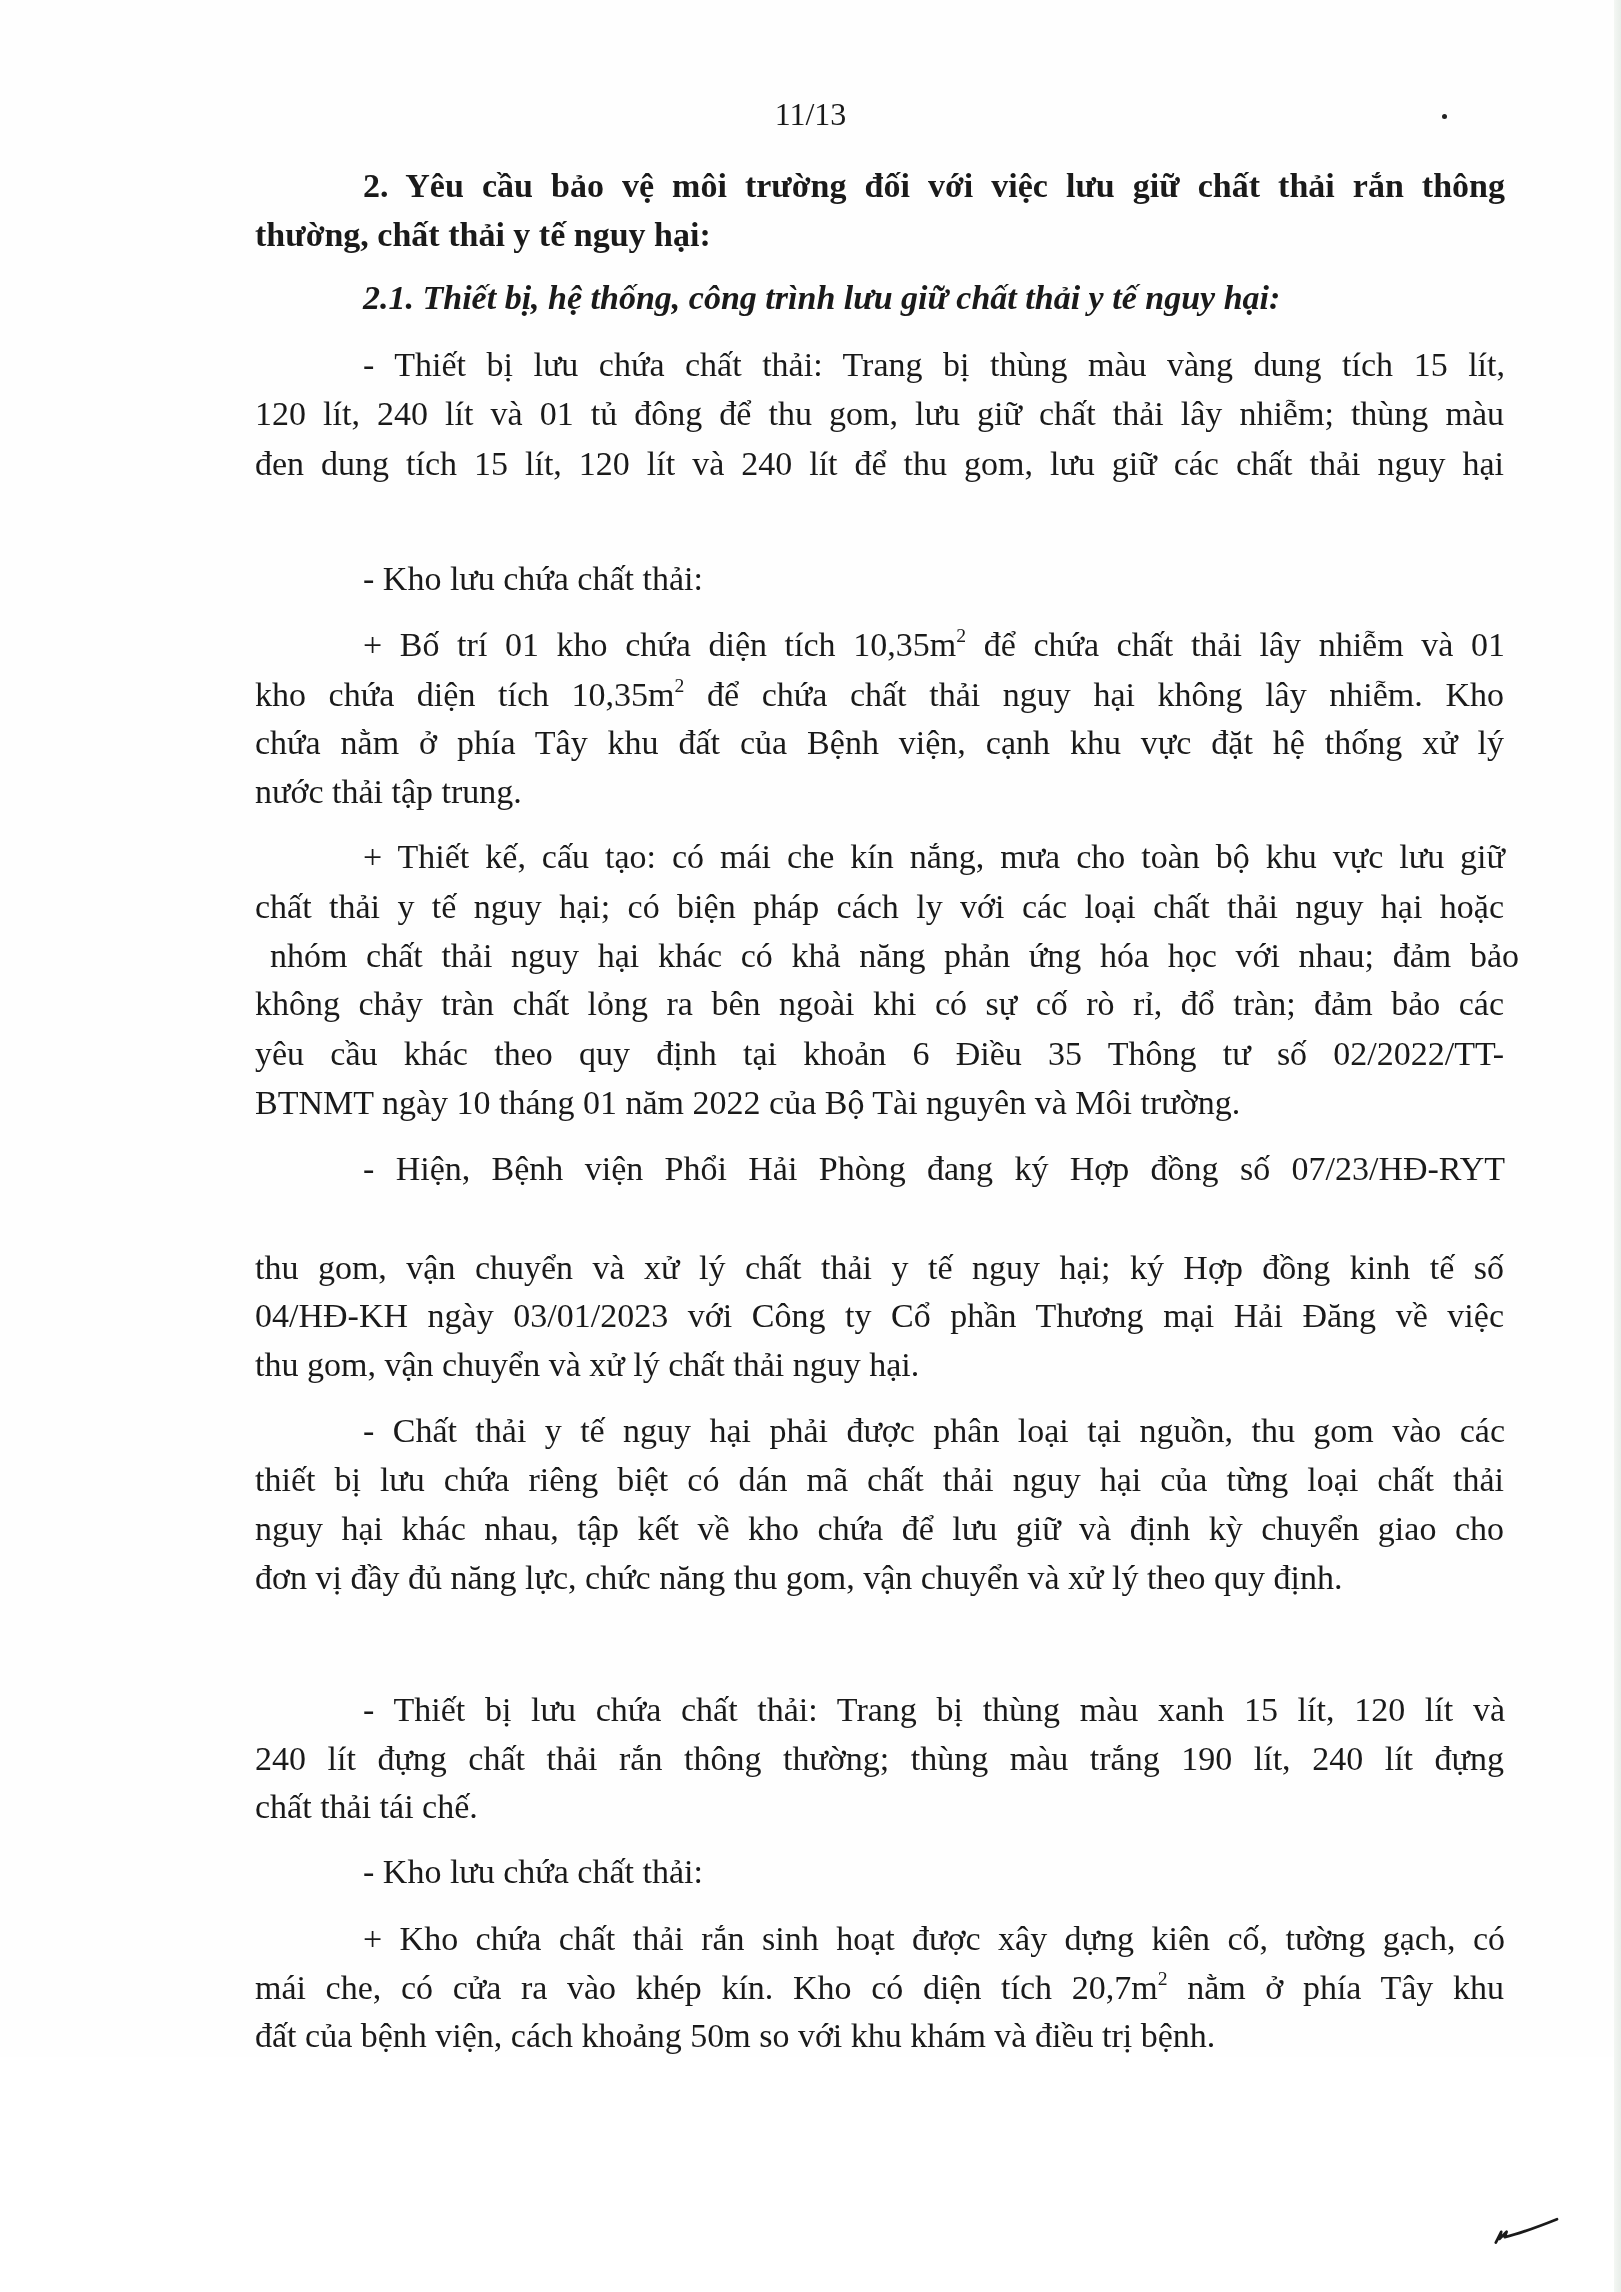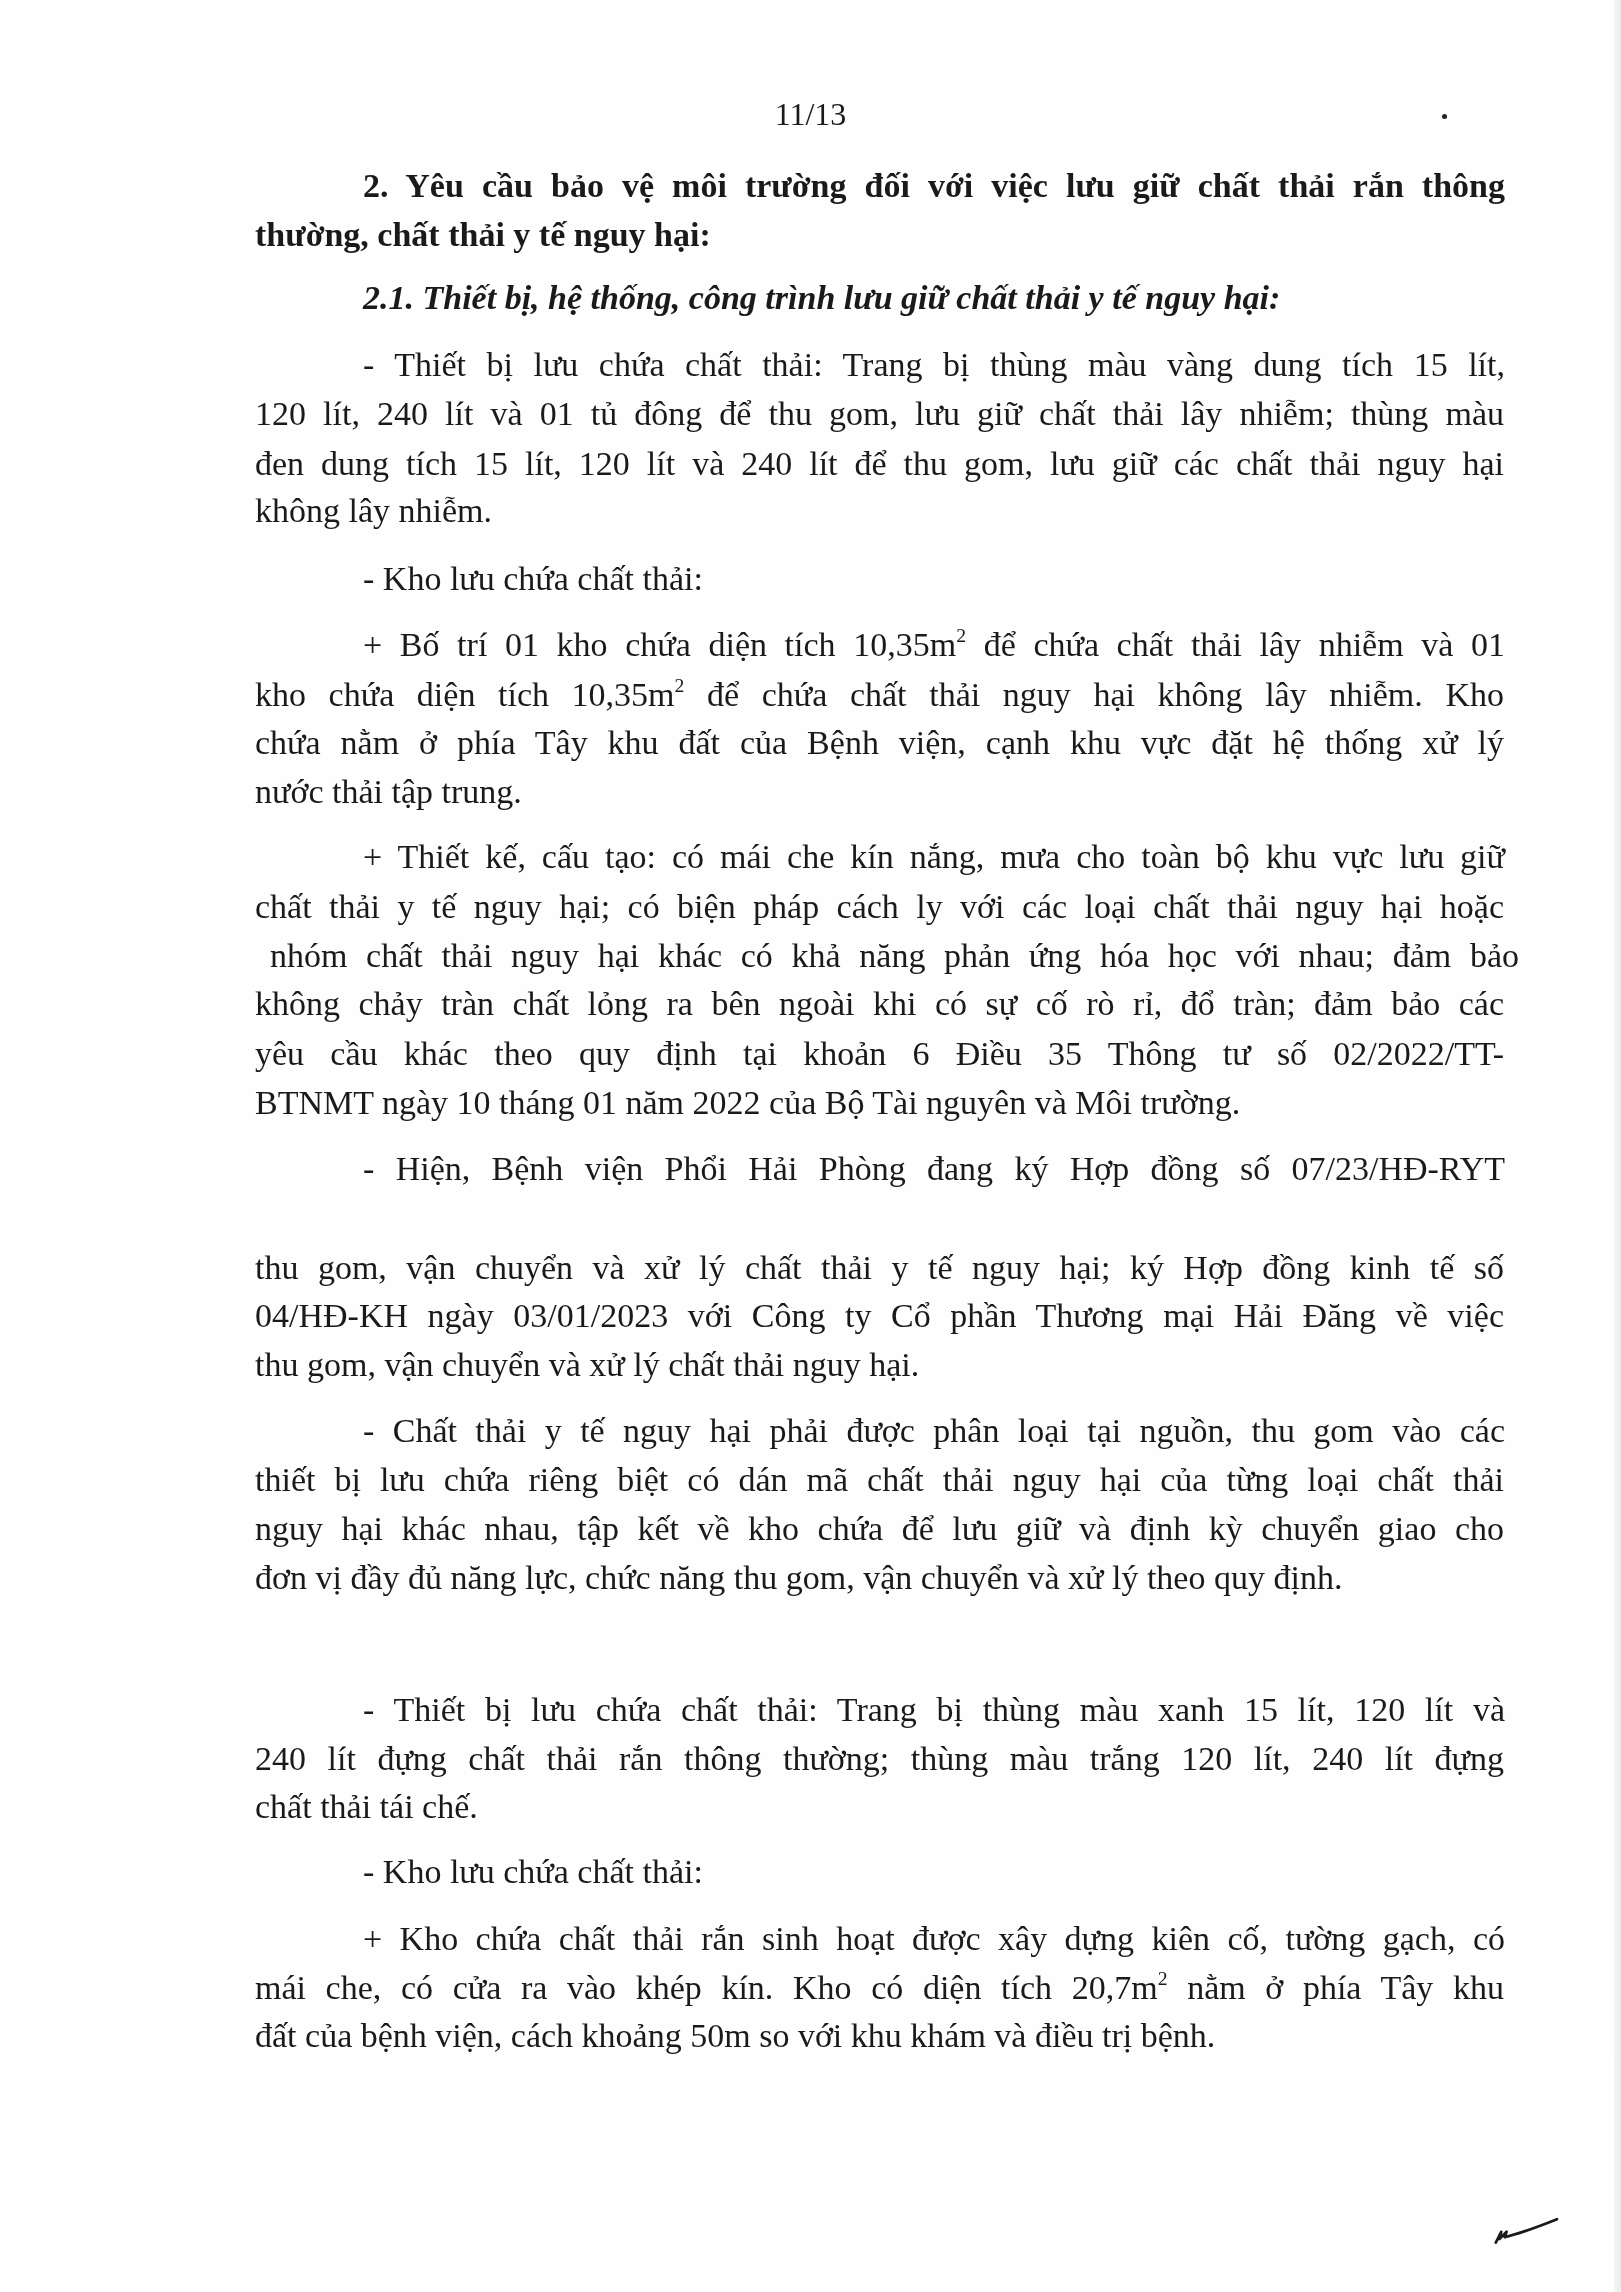--- a/index.html
+++ b/index.html
@@ -86,21 +86,20 @@
   <span class="dot-mark" style="left:1442px;top:114px;"></span>
 
   <div class="line indent bold" style="top:164px;">2. Yêu cầu bảo vệ môi trường đối với việc lưu giữ chất thải rắn thông</div>
   <div class="line bold last" style="top:213px;">thường, chất thải y tế nguy hại:</div>
 
   <div class="line indent bolditalic last" style="top:276px;">2.1. Thiết bị, hệ thống, công trình lưu giữ chất thải y tế nguy hại:</div>
 
   <div class="line indent" style="top:343px;">- Thiết bị lưu chứa chất thải: Trang bị thùng màu vàng dung tích 15 lít,</div>
   <div class="line" style="top:392px;">120 lít, 240 lít và 01 tủ đông để thu gom, lưu giữ chất thải lây nhiễm; thùng màu</div>
   <div class="line" style="top:442px;">đen dung tích 15 lít, 120 lít và 240 lít để thu gom, lưu giữ các chất thải nguy hại</div>
-  <div class="line last" style="top:489px;">không lây nhiễm.</div>
 
   <div class="line indent last" style="top:557px;">- Kho lưu chứa chất thải:</div>
 
   <div class="line indent" style="top:623px;">
     <span>+ Bố trí 01 kho chứa diện tích 10,35m</span><sup>2</sup><span> để chứa chất thải lây nhiễm và 01</span>
   </div>
   <div class="line" style="top:673px;">
     <span>kho chứa diện tích 10,35m</span><sup>2</sup><span> để chứa chất thải nguy hại không lây nhiễm. Kho</span>
   </div>
   <div class="line" style="top:721px;">chứa nằm ở phía Tây khu đất của Bệnh viện, cạnh khu vực đặt hệ thống xử lý</div>
@@ -118,21 +117,21 @@
   <div class="line" style="top:1294px;">04/HĐ-KH ngày 03/01/2023 với Công ty Cổ phần Thương mại Hải Đăng về việc</div>
   <div class="line last" style="top:1343px;">thu gom, vận chuyển và xử lý chất thải nguy hại.</div>
 
   <div class="line indent" style="top:1409px;">- Chất thải y tế nguy hại phải được phân loại tại nguồn, thu gom vào các</div>
   <div class="line" style="top:1458px;">thiết bị lưu chứa riêng biệt có dán mã chất thải nguy hại của từng loại chất thải</div>
   <div class="line" style="top:1507px;">nguy hại khác nhau, tập kết về kho chứa để lưu giữ và định kỳ chuyển giao cho</div>
   <div class="line last" style="top:1556px;">đơn vị đầy đủ năng lực, chức năng thu gom, vận chuyển và xử lý theo quy định.</div>
 
 
   <div class="line indent" style="top:1688px;">- Thiết bị lưu chứa chất thải: Trang bị thùng màu xanh 15 lít, 120 lít và</div>
-  <div class="line" style="top:1737px;">240 lít đựng chất thải rắn thông thường; thùng màu trắng 120 lít, 240 lít đựng</div>
+  <div class="line" style="top:1737px;">240 lít đựng chất thải rắn thông thường; thùng màu trắng 190 lít, 240 lít đựng</div>
   <div class="line last" style="top:1785px;">chất thải tái chế.</div>
 
   <div class="line indent last" style="top:1850px;">- Kho lưu chứa chất thải:</div>
 
   <div class="line indent" style="top:1917px;">+ Kho chứa chất thải rắn sinh hoạt được xây dựng kiên cố, tường gạch, có</div>
   <div class="line" style="top:1966px;">
     <span>mái che, có cửa ra vào khép kín. Kho có diện tích 20,7m</span><sup>2</sup><span> nằm ở phía Tây khu</span>
   </div>
   <div class="line last" style="top:2014px;">đất của bệnh viện, cách khoảng 50m so với khu khám và điều trị bệnh.</div>
 

